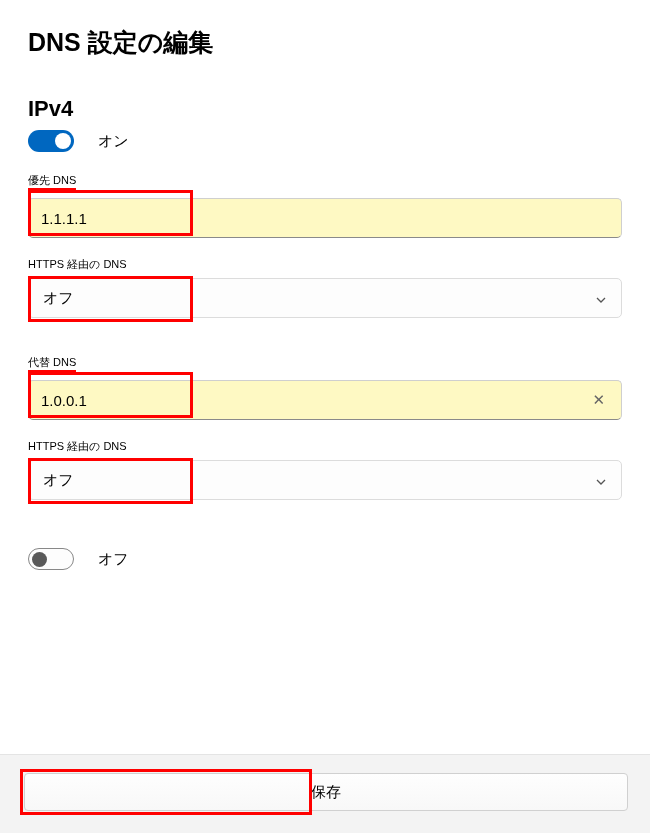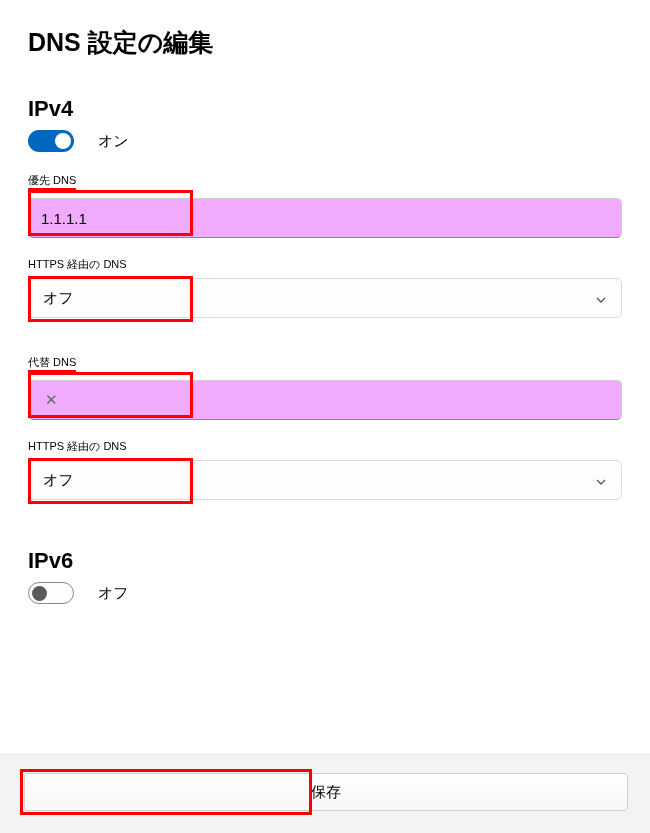--- a/index.html
+++ b/index.html
@@ -73,21 +73,21 @@
       padding-bottom: 0px;
     }
     .text-input {
       width: 100%;
       height: 40px;
       border: 1px solid #cfcfcf;
       border-bottom: 1.5px solid #8a8a8a;
       border-radius: 5px;
       padding: 12px 12px;
       font-size: 15px;
-      background: #f0abfc;
+      background: #fef9c3;
       outline: none;
       display: flex;
       align-items: center;
       justify-content: space-between;
     }
     .text-input .value { flex: 1; }
     .clear-x {
       color: #666;
       font-size: 15px;
       cursor: pointer;
@@ -180,40 +180,40 @@
             <path d="M2 4 L6 8 L10 4" fill="none" stroke="#555" stroke-width="1.3"></path>
           </svg>
       </span>
     </div>
     <div class="red-box" style="left:0; top:22px; width:165px; height:46px;"></div>
   </div>
 
   <div class="field-block">
     <span class="field-label underline-red">代替 DNS</span>
     <div class="text-input">
+      <span class="value">1.0.0.1</span>
       <span class="clear-x">✕</span>
     </div>
     <div class="red-box" style="left:0; top:20px; width:165px; height:46px;"></div>
   </div>
 
   <div class="field-block">
     <span class="field-label">HTTPS 経由の DNS</span>
     <div class="dropdown">
       <span>オフ</span>
       <span class="chevron">
         <svg viewBox="0 0 12 12">
             <path d="M2 4 L6 8 L10 4" fill="none" stroke="#555" stroke-width="1.3"></path>
           </svg>
       </span>
     </div>
     <div class="red-box" style="left:0; top:22px; width:165px; height:46px;"></div>
   </div>
 
   <div class="ipv6-block">
-    <div class="section-heading">IPv6</div>
     <div class="toggle-row">
       <div class="toggle toggle-off">
           <div class="knob"></div>
         </div>
       <div class="toggle-label">オフ</div>
     </div>
   </div>
 </div>
 
 <div class="footer">

